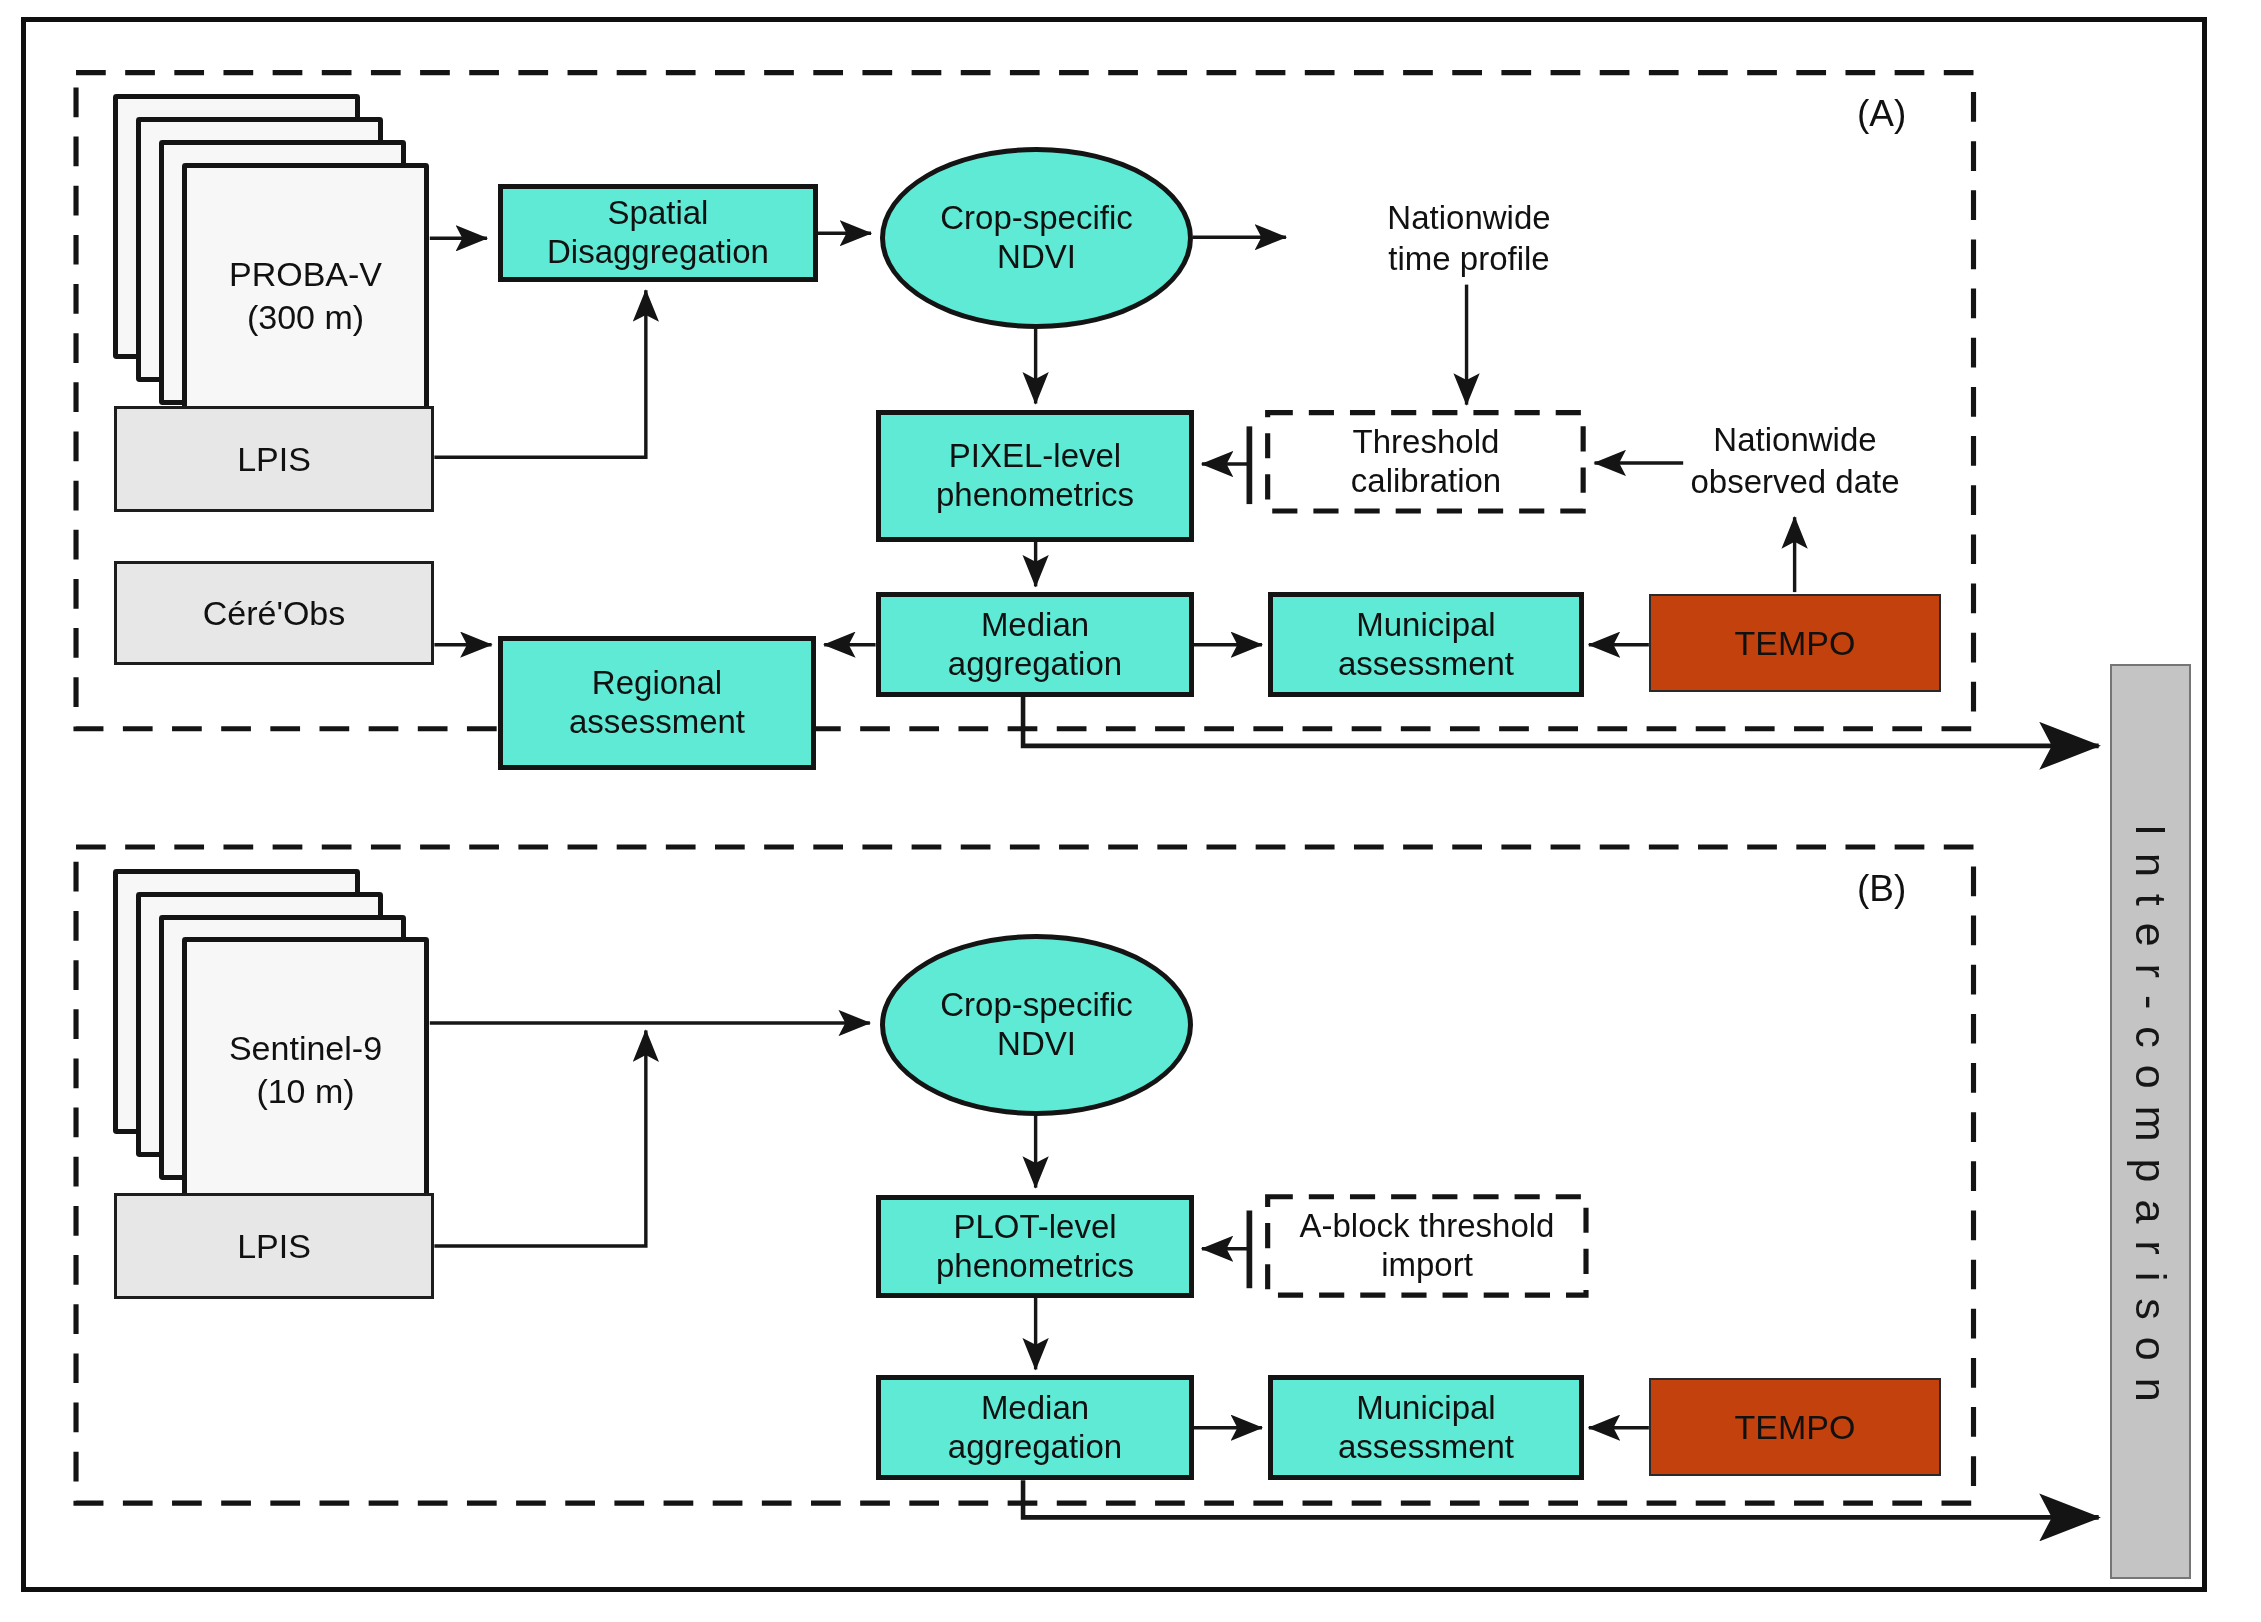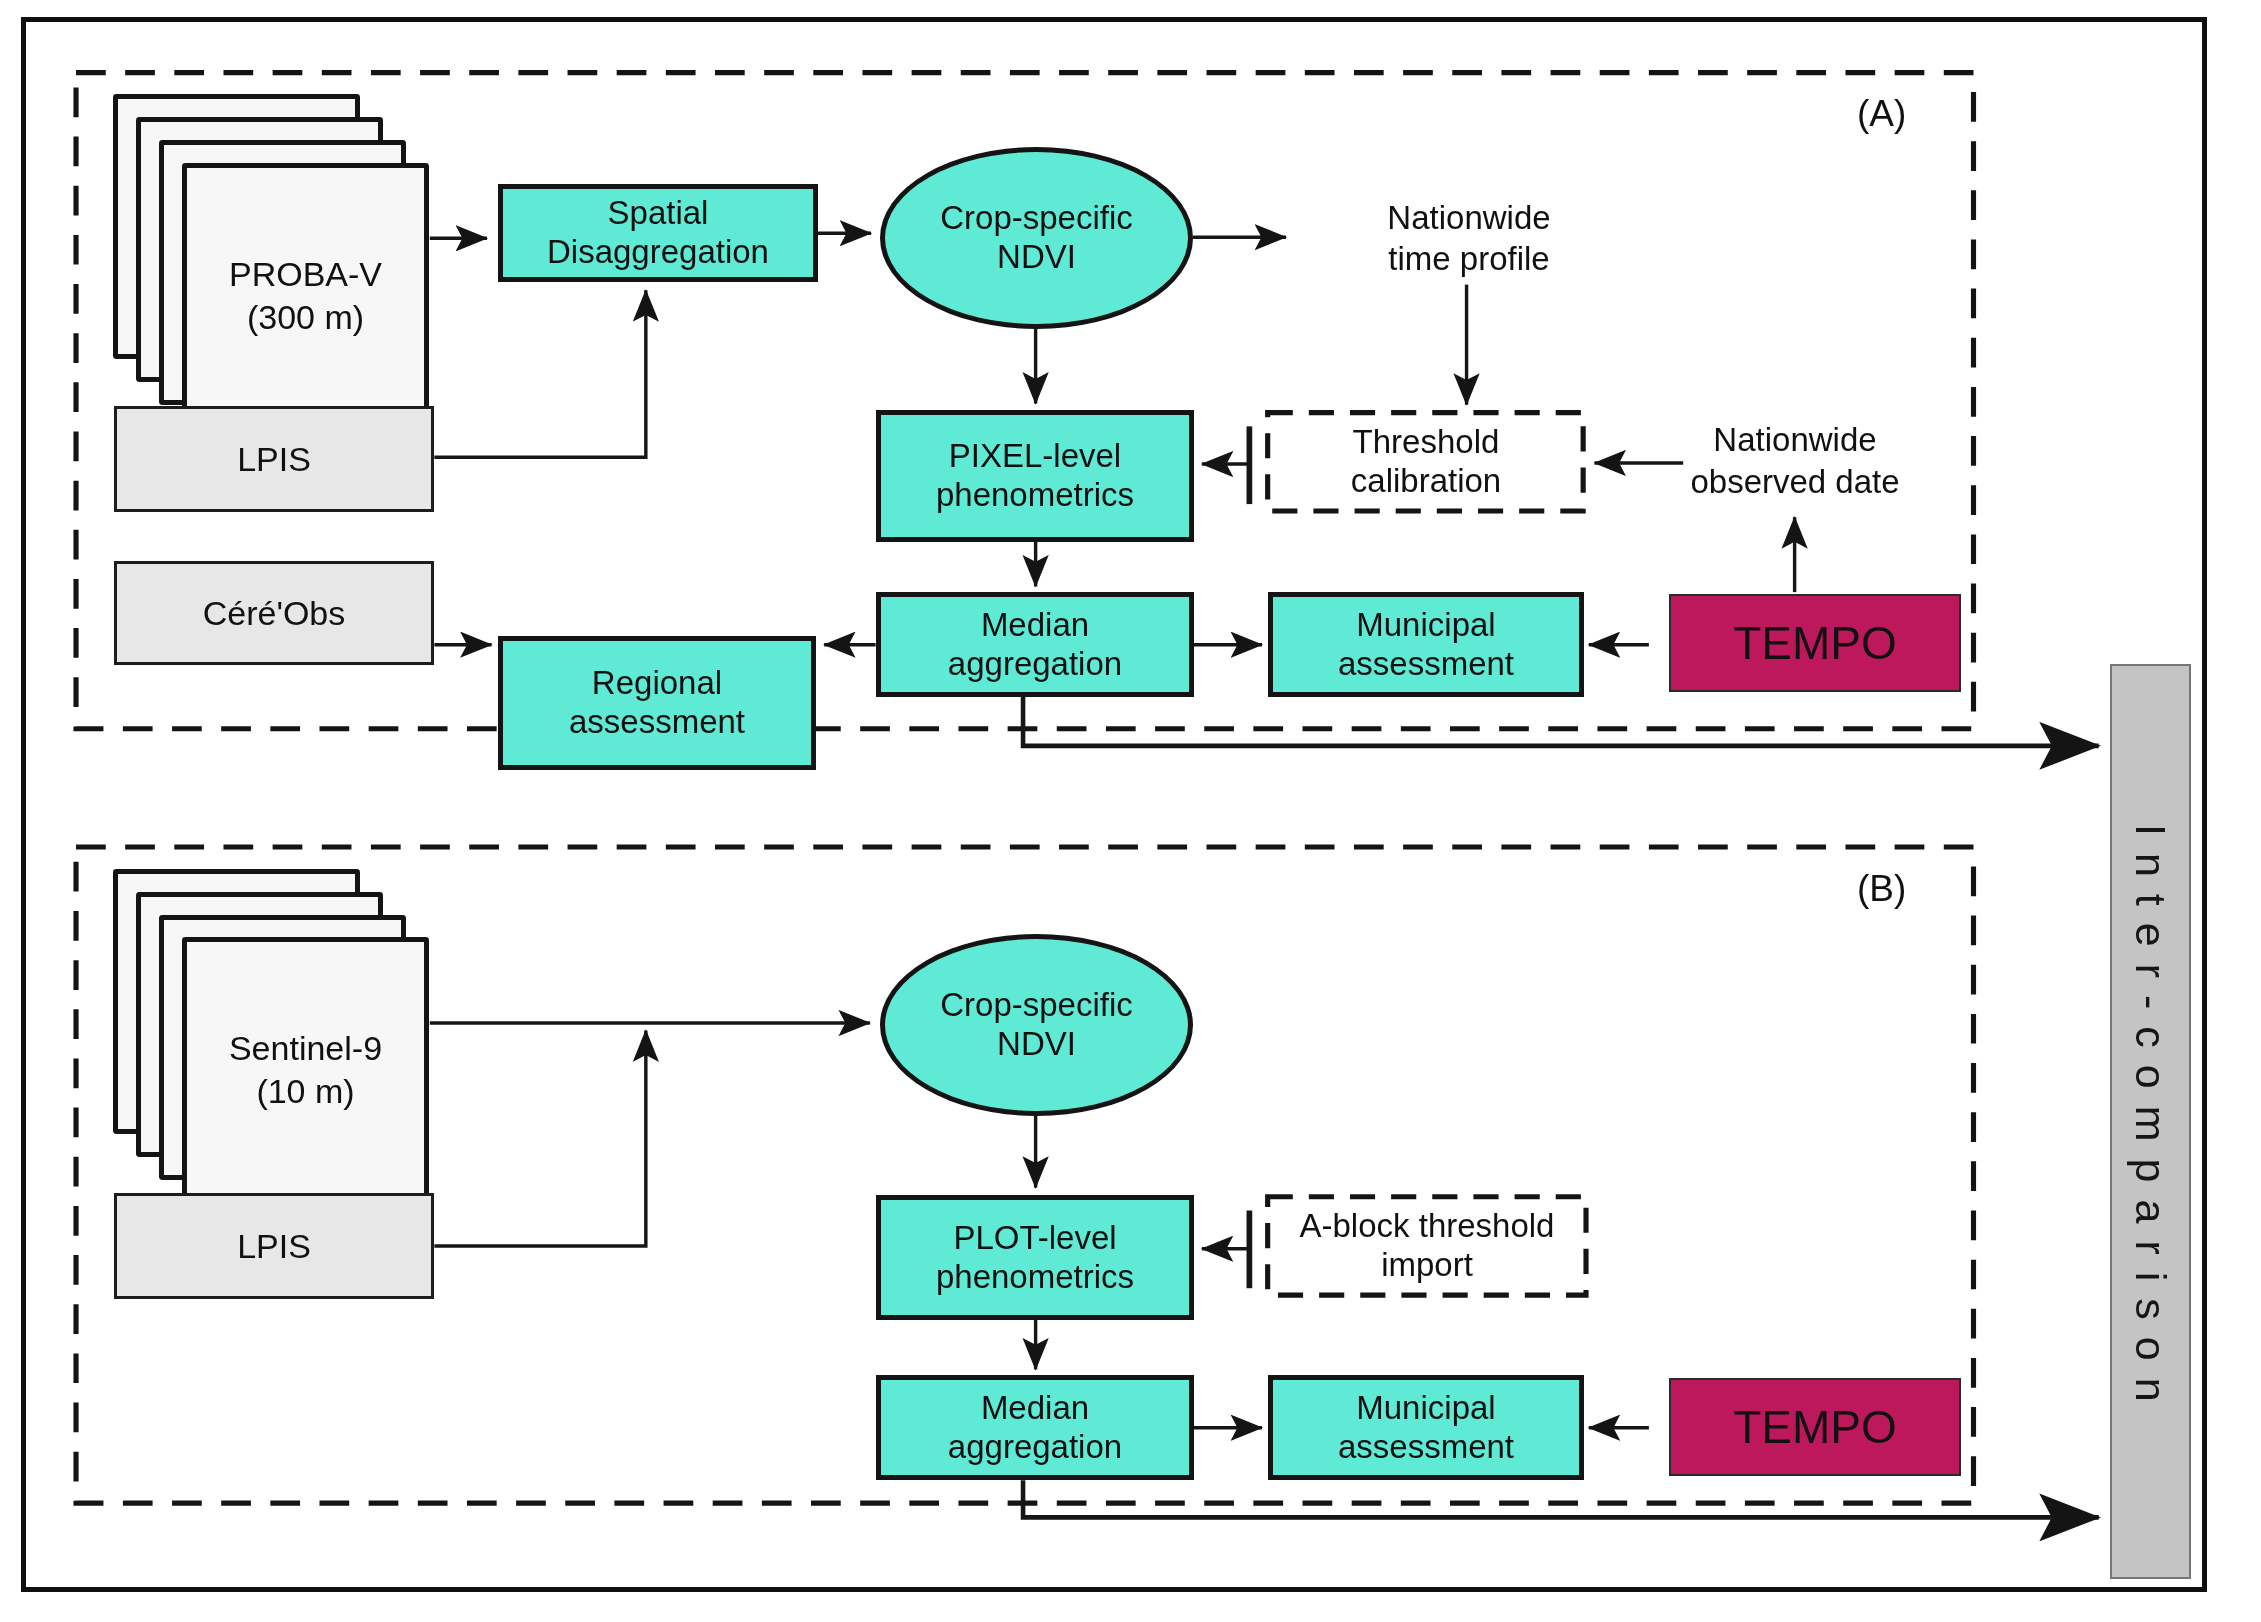--- a/index.html
+++ b/index.html
@@ -6,21 +6,21 @@
   #canvas{position:relative;width:2261px;height:1622px;background:#fff;
           font-family:"Liberation Sans",sans-serif;color:#111;overflow:hidden;}
   #frame{position:absolute;left:20.6px;top:17px;width:2186px;height:1575px;
          border:5.7px solid #0f0f0f;background:#fff;box-sizing:border-box;}
   svg.wires{position:absolute;left:0;top:0;width:2261px;height:1622px;pointer-events:none;}
   .node{position:absolute;display:flex;align-items:center;justify-content:center;
         text-align:center;white-space:pre-line;box-sizing:border-box;
         font-size:33px;line-height:1.18;background:#5eead4;}
   .proc{border:5.7px solid #141414;}
   .data{background:#e7e7e7;border:3.4px solid #1d1d1d;font-size:34px;}
-  .tempo{background:#be185d;border:2.9px solid #2a2a2a;font-size:46px;margin-left:20px;}
+  .tempo{background:#c2410c;border:2.9px solid #2a2a2a;font-size:34px;}
   .ellipse{border:5.7px solid #141414;border-radius:50%;}
   .dashedlabel{background:transparent;border:none;}
   .freetext{position:absolute;display:flex;align-items:center;justify-content:center;
             text-align:center;white-space:pre-line;font-size:33px;line-height:1.25;}
   .panel-label{position:absolute;font-size:37px;}
   .card{position:absolute;width:247px;height:265px;background:#f7f7f7;
         border:5.1px solid #141414;border-radius:3.4px;box-sizing:border-box;}
   .card-front{display:flex;align-items:center;justify-content:center;text-align:center;
               white-space:pre-line;font-size:34px;line-height:1.25;}
   #intercomparison-bar{position:absolute;left:2110px;top:664px;width:81px;height:915px;
@@ -132,21 +132,21 @@
     <div class="card" style="left:159px;top:915px;"></div>
     <div class="card card-front" style="left:182px;top:937px;">Sentinel-9
 (10 m)</div>
   </div>
 
   <div class="node data" style="left:114px;top:1193px;width:320px;height:106px;">LPIS</div>
 
   <div class="node ellipse" style="left:880px;top:934px;width:313px;height:182px;">Crop-specific
 NDVI</div>
 
-  <div class="node proc" style="left:876px;top:1195px;width:318px;height:125px;">PLOT-level
+  <div class="node proc" style="left:876px;top:1195px;width:318px;height:103px;">PLOT-level
 phenometrics</div>
 
   <div class="node dashedlabel" style="left:1268px;top:1197px;width:318px;height:98px;">A-block threshold
 import</div>
 
   <div class="node proc" style="left:876px;top:1375px;width:318px;height:105px;">Median
 aggregation</div>
 
   <div class="node proc" style="left:1268px;top:1375px;width:316px;height:105px;">Municipal
 assessment</div>

